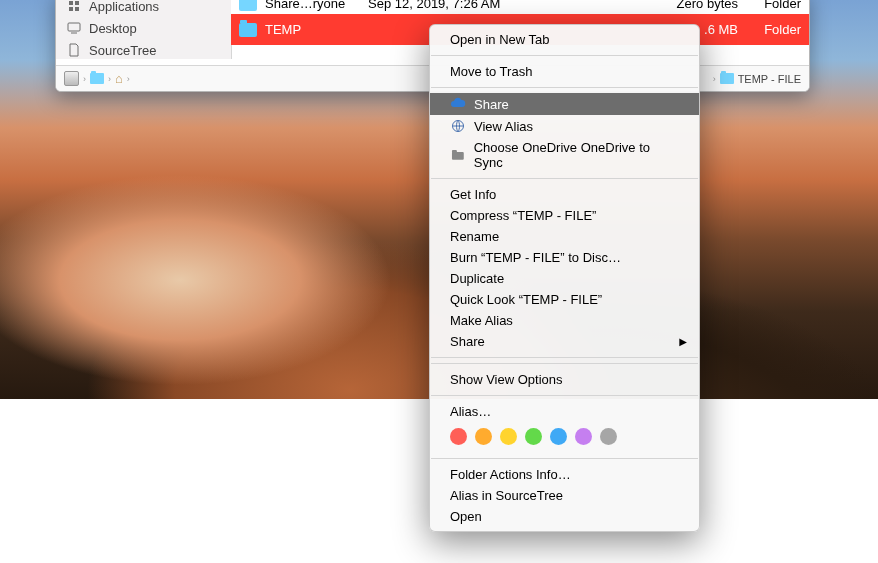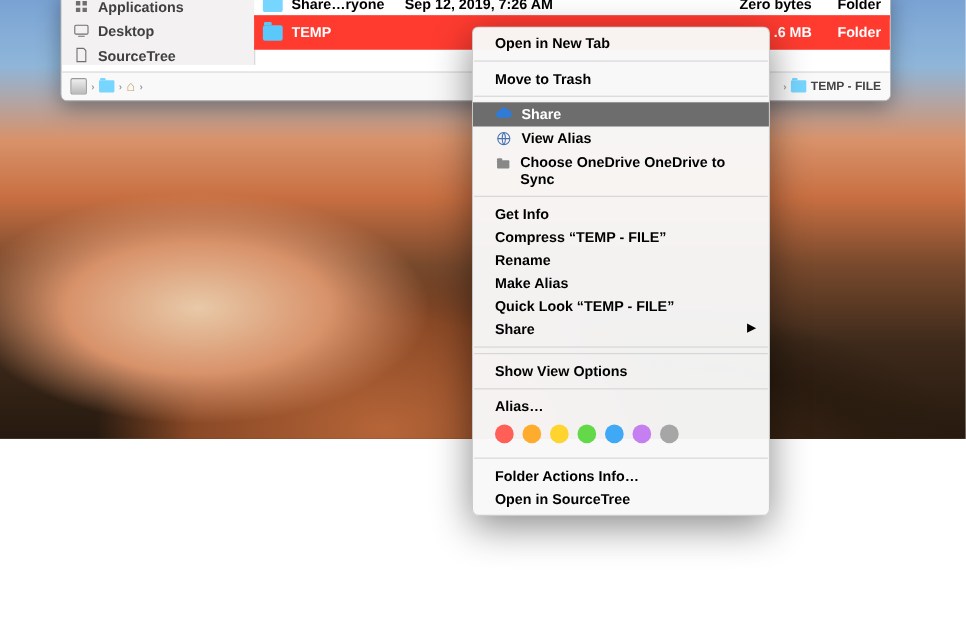--- a/index.html
+++ b/index.html
@@ -1,16 +1,16 @@
 <!DOCTYPE html>
 <html><head>
 <meta charset="utf-8">
 <style>
 html,body{margin:0;padding:0;width:878px;height:563px;overflow:hidden;font-family:-apple-system,"Helvetica Neue",Arial,sans-serif;font-size:13px;color:#000;}
-.desktop{position:relative;width:878px;height:399px;background:linear-gradient(180deg,#7aa3d4 0%,#8fb6d9 15%,#d8926a 32%,#c86f42 45%,#7a4a2d 60%,#3e2a1b 78%,#26190f 100%);font-weight:bold;}
+.desktop{position:relative;width:878px;height:399px;background:linear-gradient(180deg,#7aa3d4 0%,#8fb6d9 15%,#d8926a 32%,#c86f42 45%,#7a4a2d 60%,#3e2a1b 78%,#26190f 100%);}
 .rocks{position:absolute;top:100px;left:0;right:0;bottom:0;background:radial-gradient(ellipse 300px 150px at 180px 180px,#e8c9a8 0%,#d8926a 40%,transparent 70%),radial-gradient(ellipse 350px 200px at 350px 290px,#b66538 0%,#8a4926 50%,transparent 75%),radial-gradient(ellipse 400px 250px at 600px 380px,#4a2e1a 0%,#2b1c10 60%,transparent 80%);}
 .finder-window{position:absolute;left:55px;top:-8px;width:753px;height:98px;background:#fff;border:1px solid #b6b6b6;border-radius:0 0 6px 6px;box-shadow:0 6px 20px rgba(0,0,0,.35);overflow:hidden;}
 .sidebar{position:absolute;left:0;top:0;width:175px;height:64px;background:#f3f1f2;border-right:1px solid #d6d6d6;padding-top:2px;}
 .sb-item{display:flex;align-items:center;gap:7px;padding:3px 10px;color:#404040;cursor:default;}
 .sb-icon{width:16px;height:16px;display:flex;align-items:center;justify-content:center;color:#6f6f6f;}
 .sb-icon svg{width:16px;height:16px;}
 .content{position:absolute;left:175px;top:0;right:0;height:64px;}
 .row{display:flex;align-items:center;height:21px;padding:0 8px;}
 .row.file1{background:#fff;gap:8px;}
 .row.file2{background:#ff3b30;color:#fff;gap:8px;border-top:3px solid #ff3b30;border-bottom:3px solid #ff3b30;height:25px;}
@@ -22,21 +22,21 @@
 .c-size{width:75px;text-align:right;}
 .c-kind{width:55px;text-align:right;}
 .pathbar{position:absolute;left:0;right:0;bottom:0;height:25px;border-top:1px solid #d6d6d6;background:#f9f9f9;display:flex;align-items:center;padding:0 8px;gap:4px;font-size:11px;color:#444;}
 .pb-sep{color:#999;font-size:9px;}
 .pb-ic{width:14px;height:11px;border-radius:1px;}
 .pb-hd{width:13px;height:13px;background:linear-gradient(#eee,#bbb);border:1px solid #999;border-radius:2px;}
 .pb-home{color:#c19a5c;font-size:13px;}
 .pb-fold{background:#76d6ff;position:relative;}
 .pb-fold:before{content:"";position:absolute;top:-2px;left:1px;width:5px;height:2px;background:inherit;border-radius:1px 1px 0 0;}
 .context-menu{position:absolute;left:429px;top:24px;width:269px;background:rgba(248,248,248,.97);border:1px solid rgba(0,0,0,.18);border-radius:6px;box-shadow:0 10px 35px rgba(0,0,0,.45);padding:4px 0;z-index:10;}
-.cm-item{padding:3px 20px;display:flex;align-items:flex-start;gap:8px;cursor:default;position:relative;}
+.cm-item{padding:3px 20px;display:flex;align-items:center;gap:8px;cursor:default;position:relative;}
 .cm-item.noicon{padding-left:20px;}
 .cm-item.hl{background:#6d6d6d;color:#fff;}
 .cm-sep{height:1px;background:#d4d4d4;margin:5px 1px;}
 .cm-arrow{position:absolute;right:12px;font-size:10px;}
 .cm-ic{width:16px;height:16px;display:flex;align-items:center;justify-content:center;}
 .tags-row{display:flex;gap:8px;padding:6px 20px 8px;}
 .tag-dot{width:17px;height:17px;border-radius:50%;cursor:pointer;}
 </style>
 </head>
 <body>
@@ -152,24 +152,30 @@
   <div class="cm-item noicon">
         <span>Get Info</span>
       </div>
   <div class="cm-item noicon">
         <span>Compress “TEMP - FILE”</span>
       </div>
   <div class="cm-item noicon">
         <span>Rename</span>
       </div>
   <div class="cm-item noicon">
+        <span>Burn “TEMP - FILE” to Disc…</span>
+      </div>
+  <div class="cm-item noicon">
+        <span>Duplicate</span>
+      </div>
+  <div class="cm-item noicon">
+        <span>Quick Look “TEMP - FILE”</span>
+      </div>
+  <div class="cm-item noicon">
         <span>Make Alias</span>
-      </div>
-  <div class="cm-item noicon">
-        <span>Quick Look “TEMP - FILE”</span>
       </div>
   <div class="cm-item noicon">
         <span>Share</span>
         <span class="cm-arrow">▶</span>
       </div>
   <div class="cm-sep"></div>
   <div class="cm-sep"></div>
   <div class="cm-item noicon">
         <span>Show View Options</span>
       </div>
@@ -184,17 +190,20 @@
     <span class="tag-dot" style="background:#63d94a"></span>
     <span class="tag-dot" style="background:#3fa9f5"></span>
     <span class="tag-dot" style="background:#c57ff0"></span>
     <span class="tag-dot" style="background:#a6a6a6"></span>
   </div>
   <div class="cm-sep"></div>
   <div class="cm-item noicon">
         <span>Folder Actions Info…</span>
       </div>
   <div class="cm-item noicon">
-        <span>Open in SourceTree</span>
+        <span>Alias in SourceTree</span>
+      </div>
+  <div class="cm-item noicon">
+        <span>Open</span>
       </div>
 </div>
 
 </div>
 
 </body></html>

